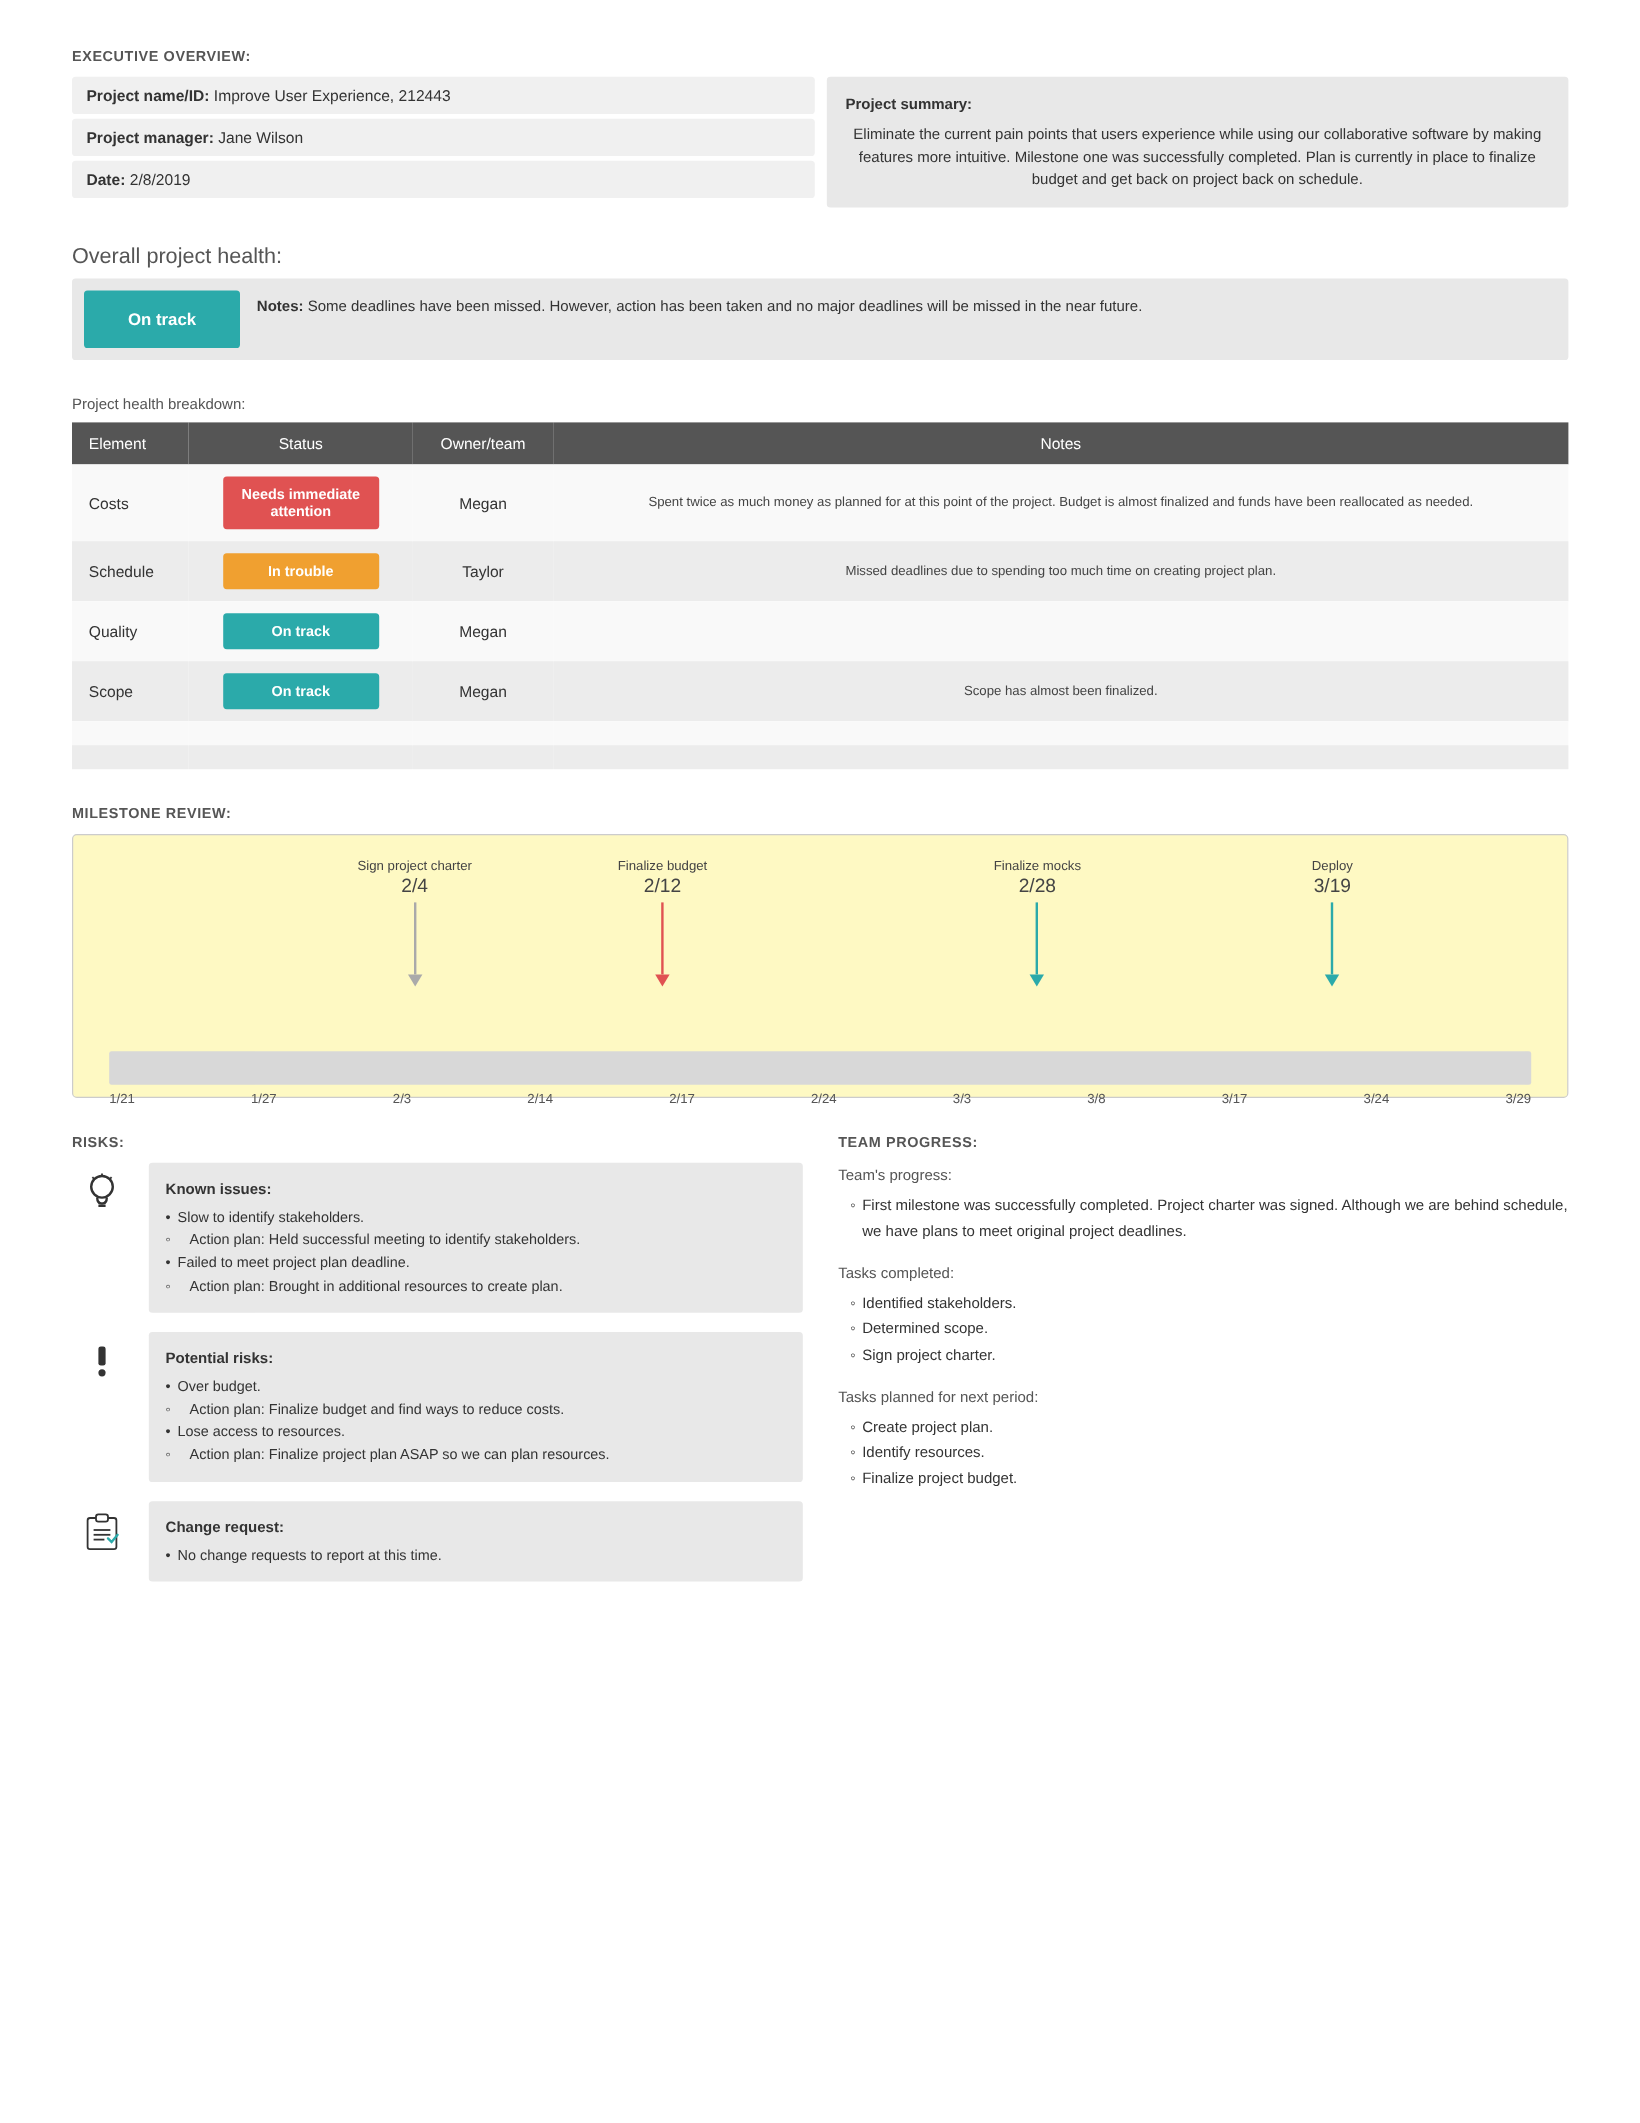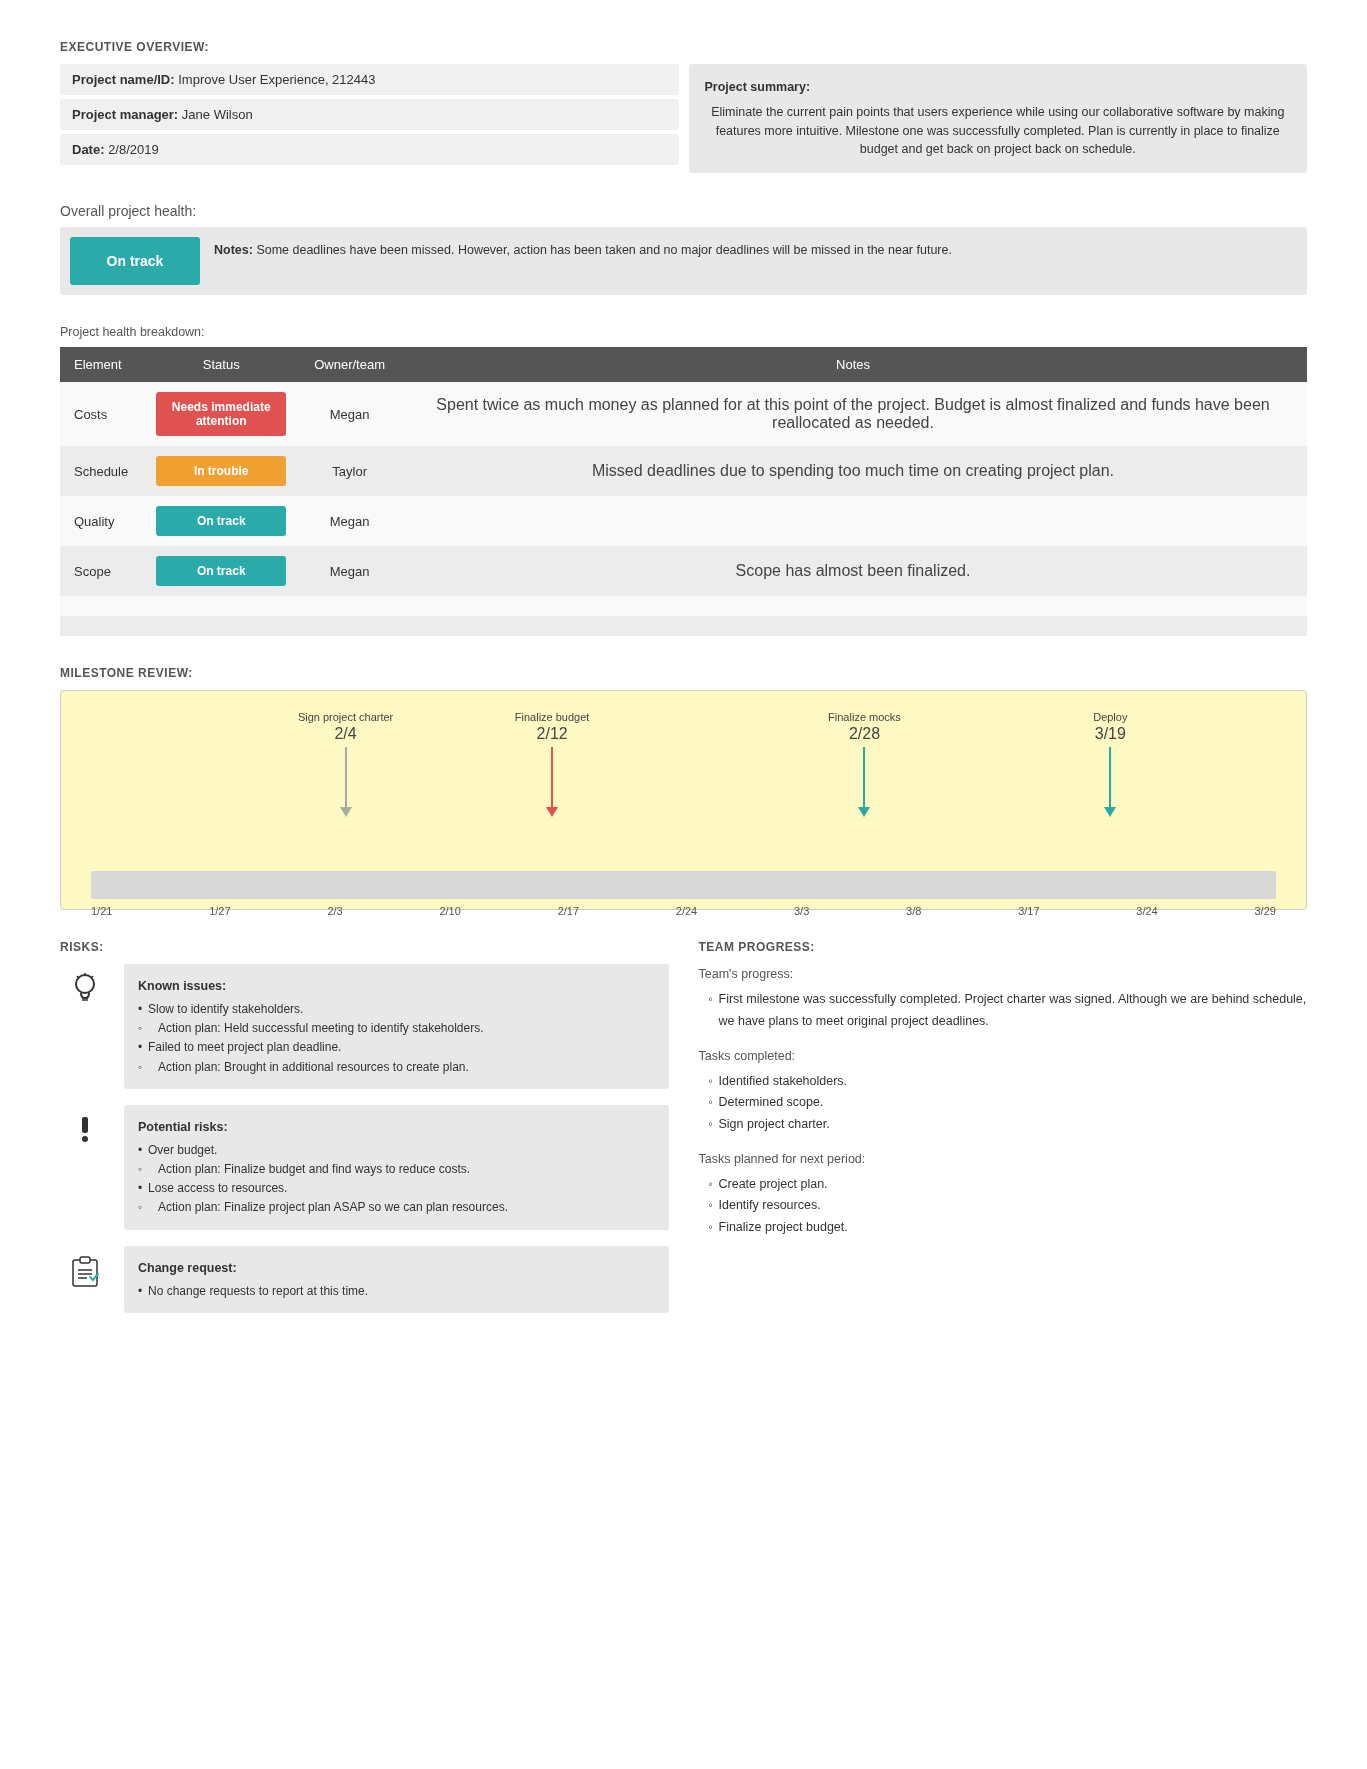--- a/index.html
+++ b/index.html
@@ -12,38 +12,38 @@
     .exec-grid { display: grid; grid-template-columns: 1fr 1fr; gap: 10px; }
     .exec-left { display: flex; flex-direction: column; gap: 4px; }
     .exec-field { background: #f0f0f0; padding: 8px 12px; border-radius: 3px; font-size: 13px; }
     .exec-field strong { font-weight: bold; }
     .exec-right { background: #e8e8e8; padding: 14px 16px; border-radius: 3px; font-size: 12.5px; line-height: 1.5; }
     .exec-right strong { font-weight: bold; display: block; margin-bottom: 6px; }
     .exec-right p { text-align: center; }
 
     
     .health-section { margin-bottom: 30px; }
-    .health-label { font-size: 14px; color: #555; margin-bottom: 8px; }
+    .health-label { font-size: 18px; color: #555; margin-bottom: 8px; }
     .health-row { display: flex; align-items: stretch; gap: 0; background: #e8e8e8; border-radius: 3px; padding: 10px; }
     .on-track-badge { background: #2baaaa; color: white; font-weight: bold; font-size: 14px; padding: 16px 28px; border-radius: 3px; display: flex; align-items: center; justify-content: center; min-width: 130px; margin-right: 14px; }
     .health-notes { font-size: 12.5px; line-height: 1.5; padding: 4px 0; }
     .health-notes strong { font-weight: bold; }
 
     
     .breakdown-section { margin-bottom: 30px; }
     .breakdown-label { font-size: 12.5px; color: #555; margin-bottom: 8px; }
     table.breakdown { width: 100%; border-collapse: collapse; }
     table.breakdown thead tr { background: #555; color: white; }
     table.breakdown thead th { padding: 10px 14px; text-align: center; font-size: 13px; font-weight: normal; }
     table.breakdown thead th:first-child { text-align: left; }
     table.breakdown tbody tr:nth-child(odd) { background: #f9f9f9; }
     table.breakdown tbody tr:nth-child(even) { background: #ececec; }
     table.breakdown tbody td { padding: 10px 14px; text-align: center; font-size: 13px; }
     table.breakdown tbody td:first-child { text-align: left; }
-    table.breakdown tbody td.notes { text-align: center; font-size: 16px; color: #444; }
+    table.breakdown tbody td.notes { text-align: center; font-size: 11px; color: #444; }
     .status-red { background: #e05252; color: white; font-weight: bold; border-radius: 3px; padding: 8px 10px; display: inline-block; width: 130px; font-size: 12px; }
     .status-orange { background: #f0a030; color: white; font-weight: bold; border-radius: 3px; padding: 8px 10px; display: inline-block; width: 130px; font-size: 12px; }
     .status-teal { background: #2baaaa; color: white; font-weight: bold; border-radius: 3px; padding: 8px 10px; display: inline-block; width: 130px; font-size: 12px; }
 
     
     .milestone-section { margin-bottom: 30px; }
     .milestone-chart { border: 1px solid #ccc; border-radius: 4px; padding: 20px 20px 14px 20px; background: #fef9c3; position: relative; height: 220px; }
     .axis-labels { display: flex; justify-content: space-between; padding: 6px 10px 0 10px; font-size: 11px; color: #555; }
     .pin { position: absolute; display: flex; flex-direction: column; align-items: center; }
     .pin-label { font-size: 11px; color: #444; text-align: center; white-space: nowrap; }
@@ -201,21 +201,21 @@
           <div class="pin-line teal" style="width: 2px; height: 60px; background: rgb(43, 170, 170);"></div>
           <div class="pin-arrow teal" style="width: 0px; height: 0px; border-left: 6px solid transparent; border-right: 6px solid transparent; border-top: 10px solid rgb(43, 170, 170);"></div>
         </div>
       </div>
 
     <div style="background:#d8d8d8; height:28px; margin: 0 10px; border-radius:2px;"></div>
     <div class="axis-labels" id="axis-labels">
         <span>1/21</span>
         <span>1/27</span>
         <span>2/3</span>
-        <span>2/10</span>
+        <span>2/14</span>
         <span>2/17</span>
         <span>2/24</span>
         <span>3/3</span>
         <span>3/8</span>
         <span>3/17</span>
         <span>3/24</span>
         <span>3/29</span>
       </div>
   </div>
 </div>

